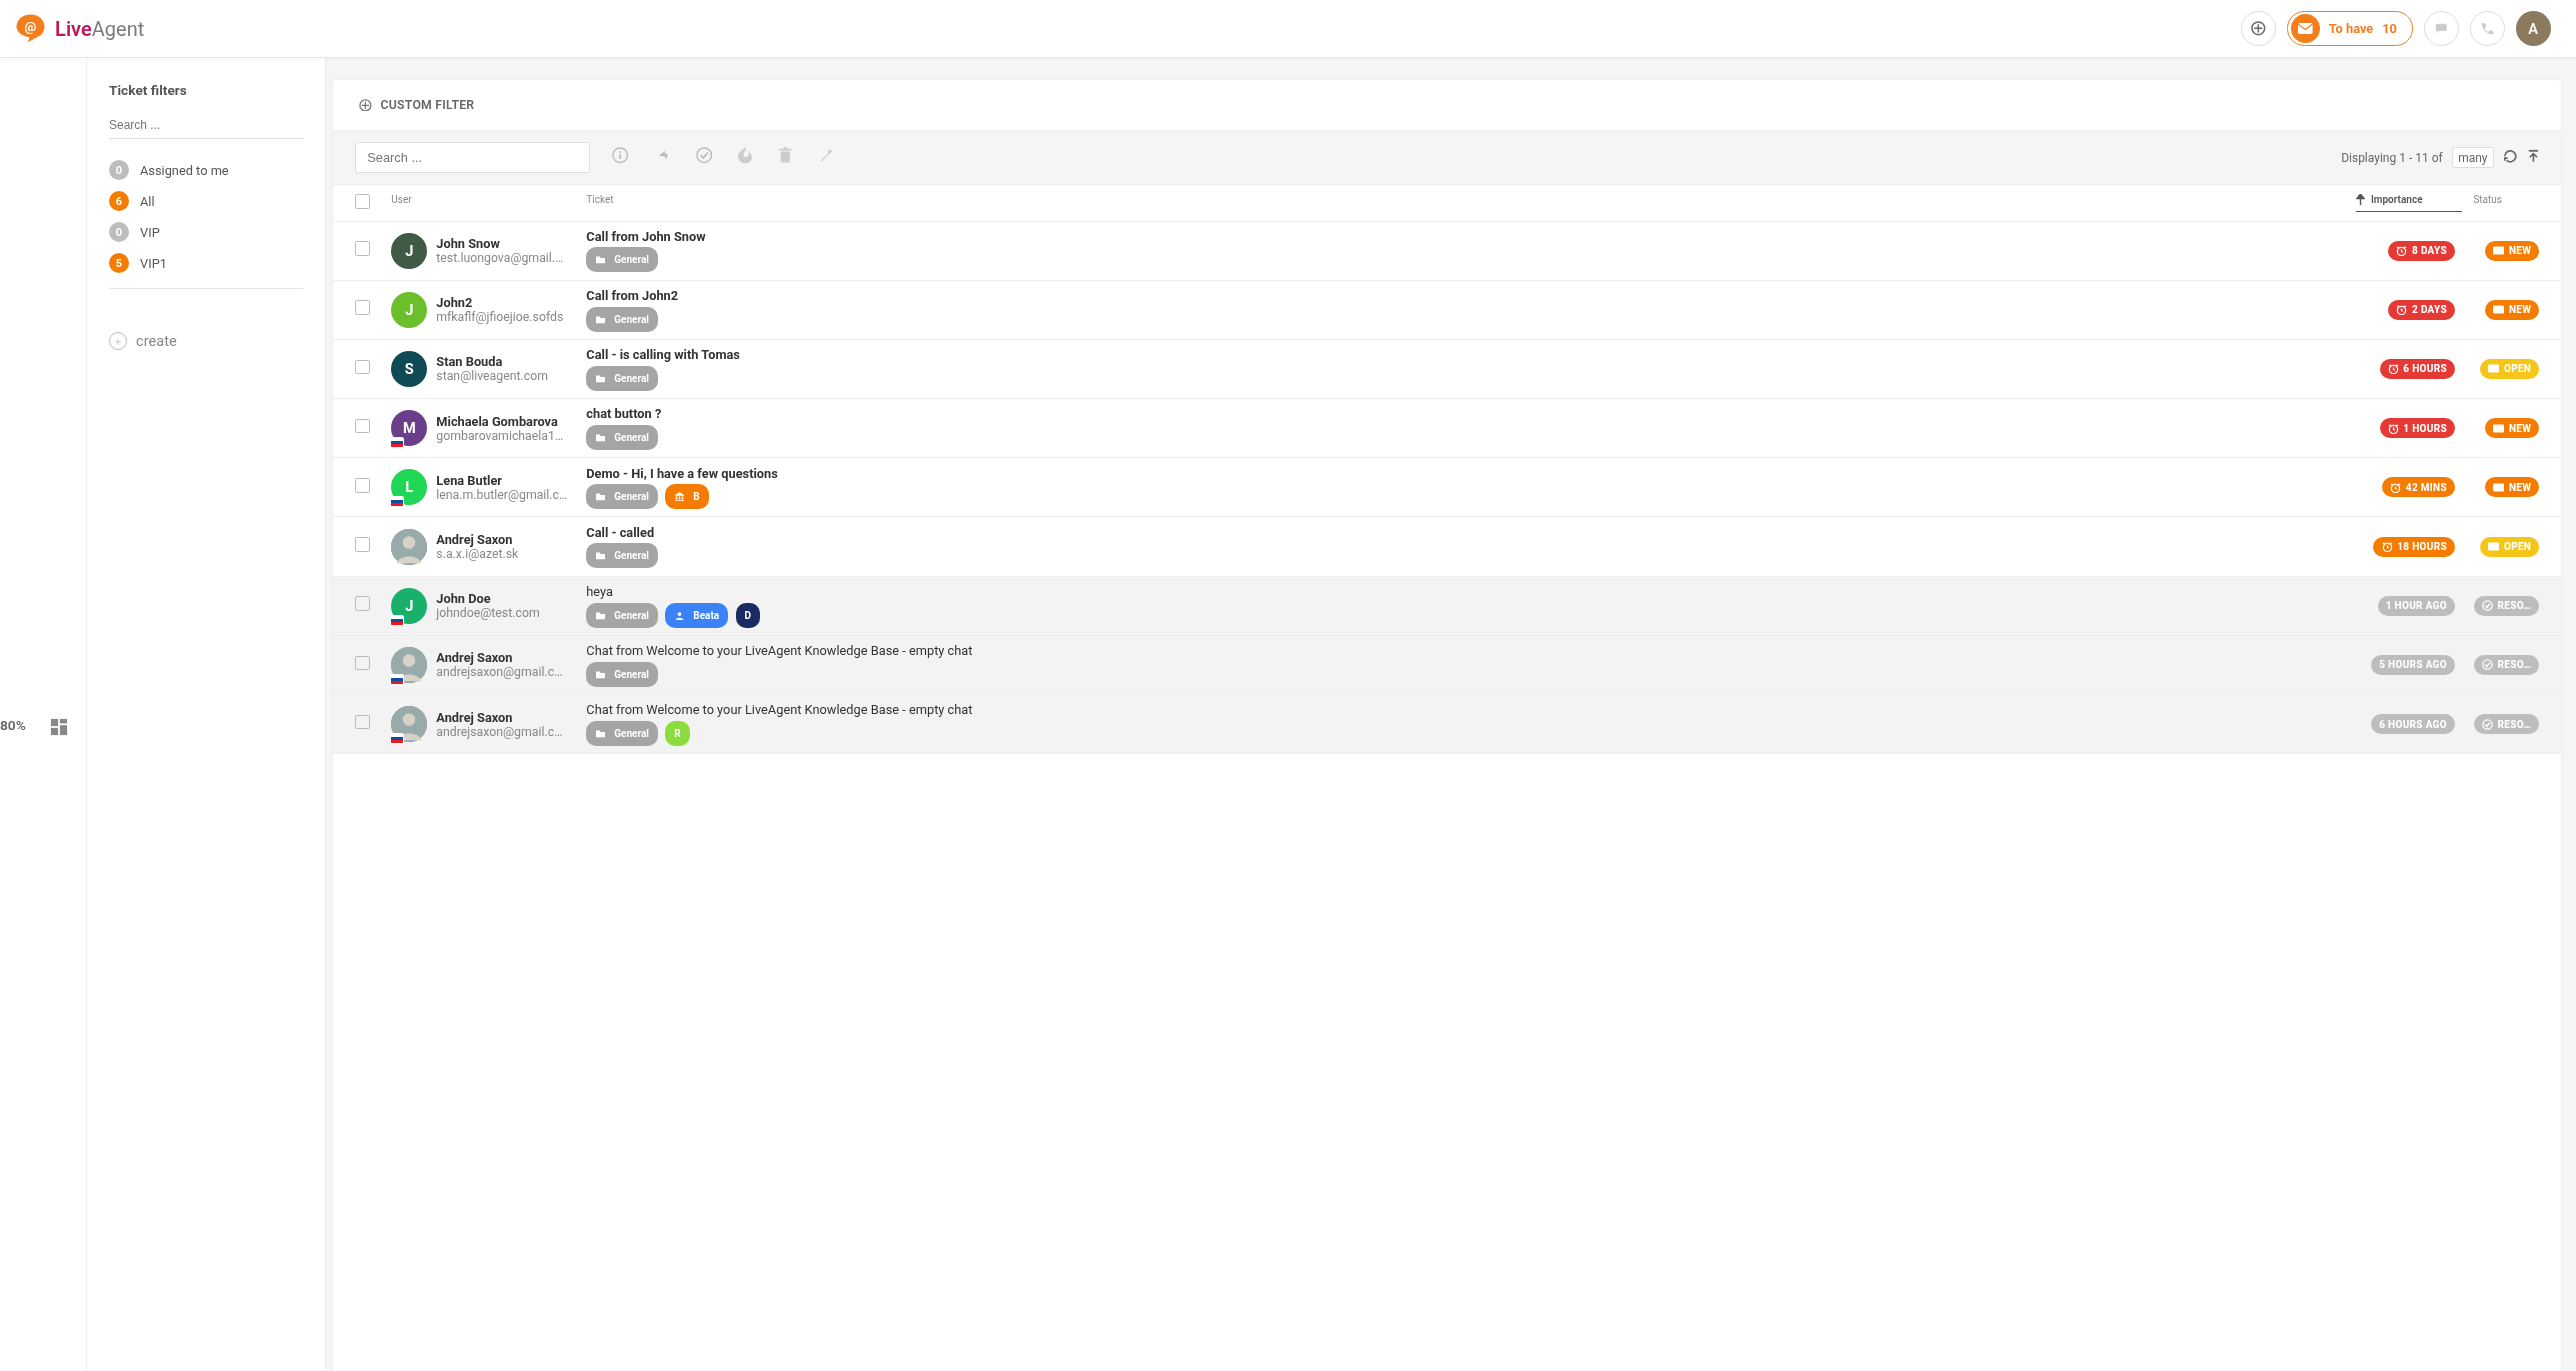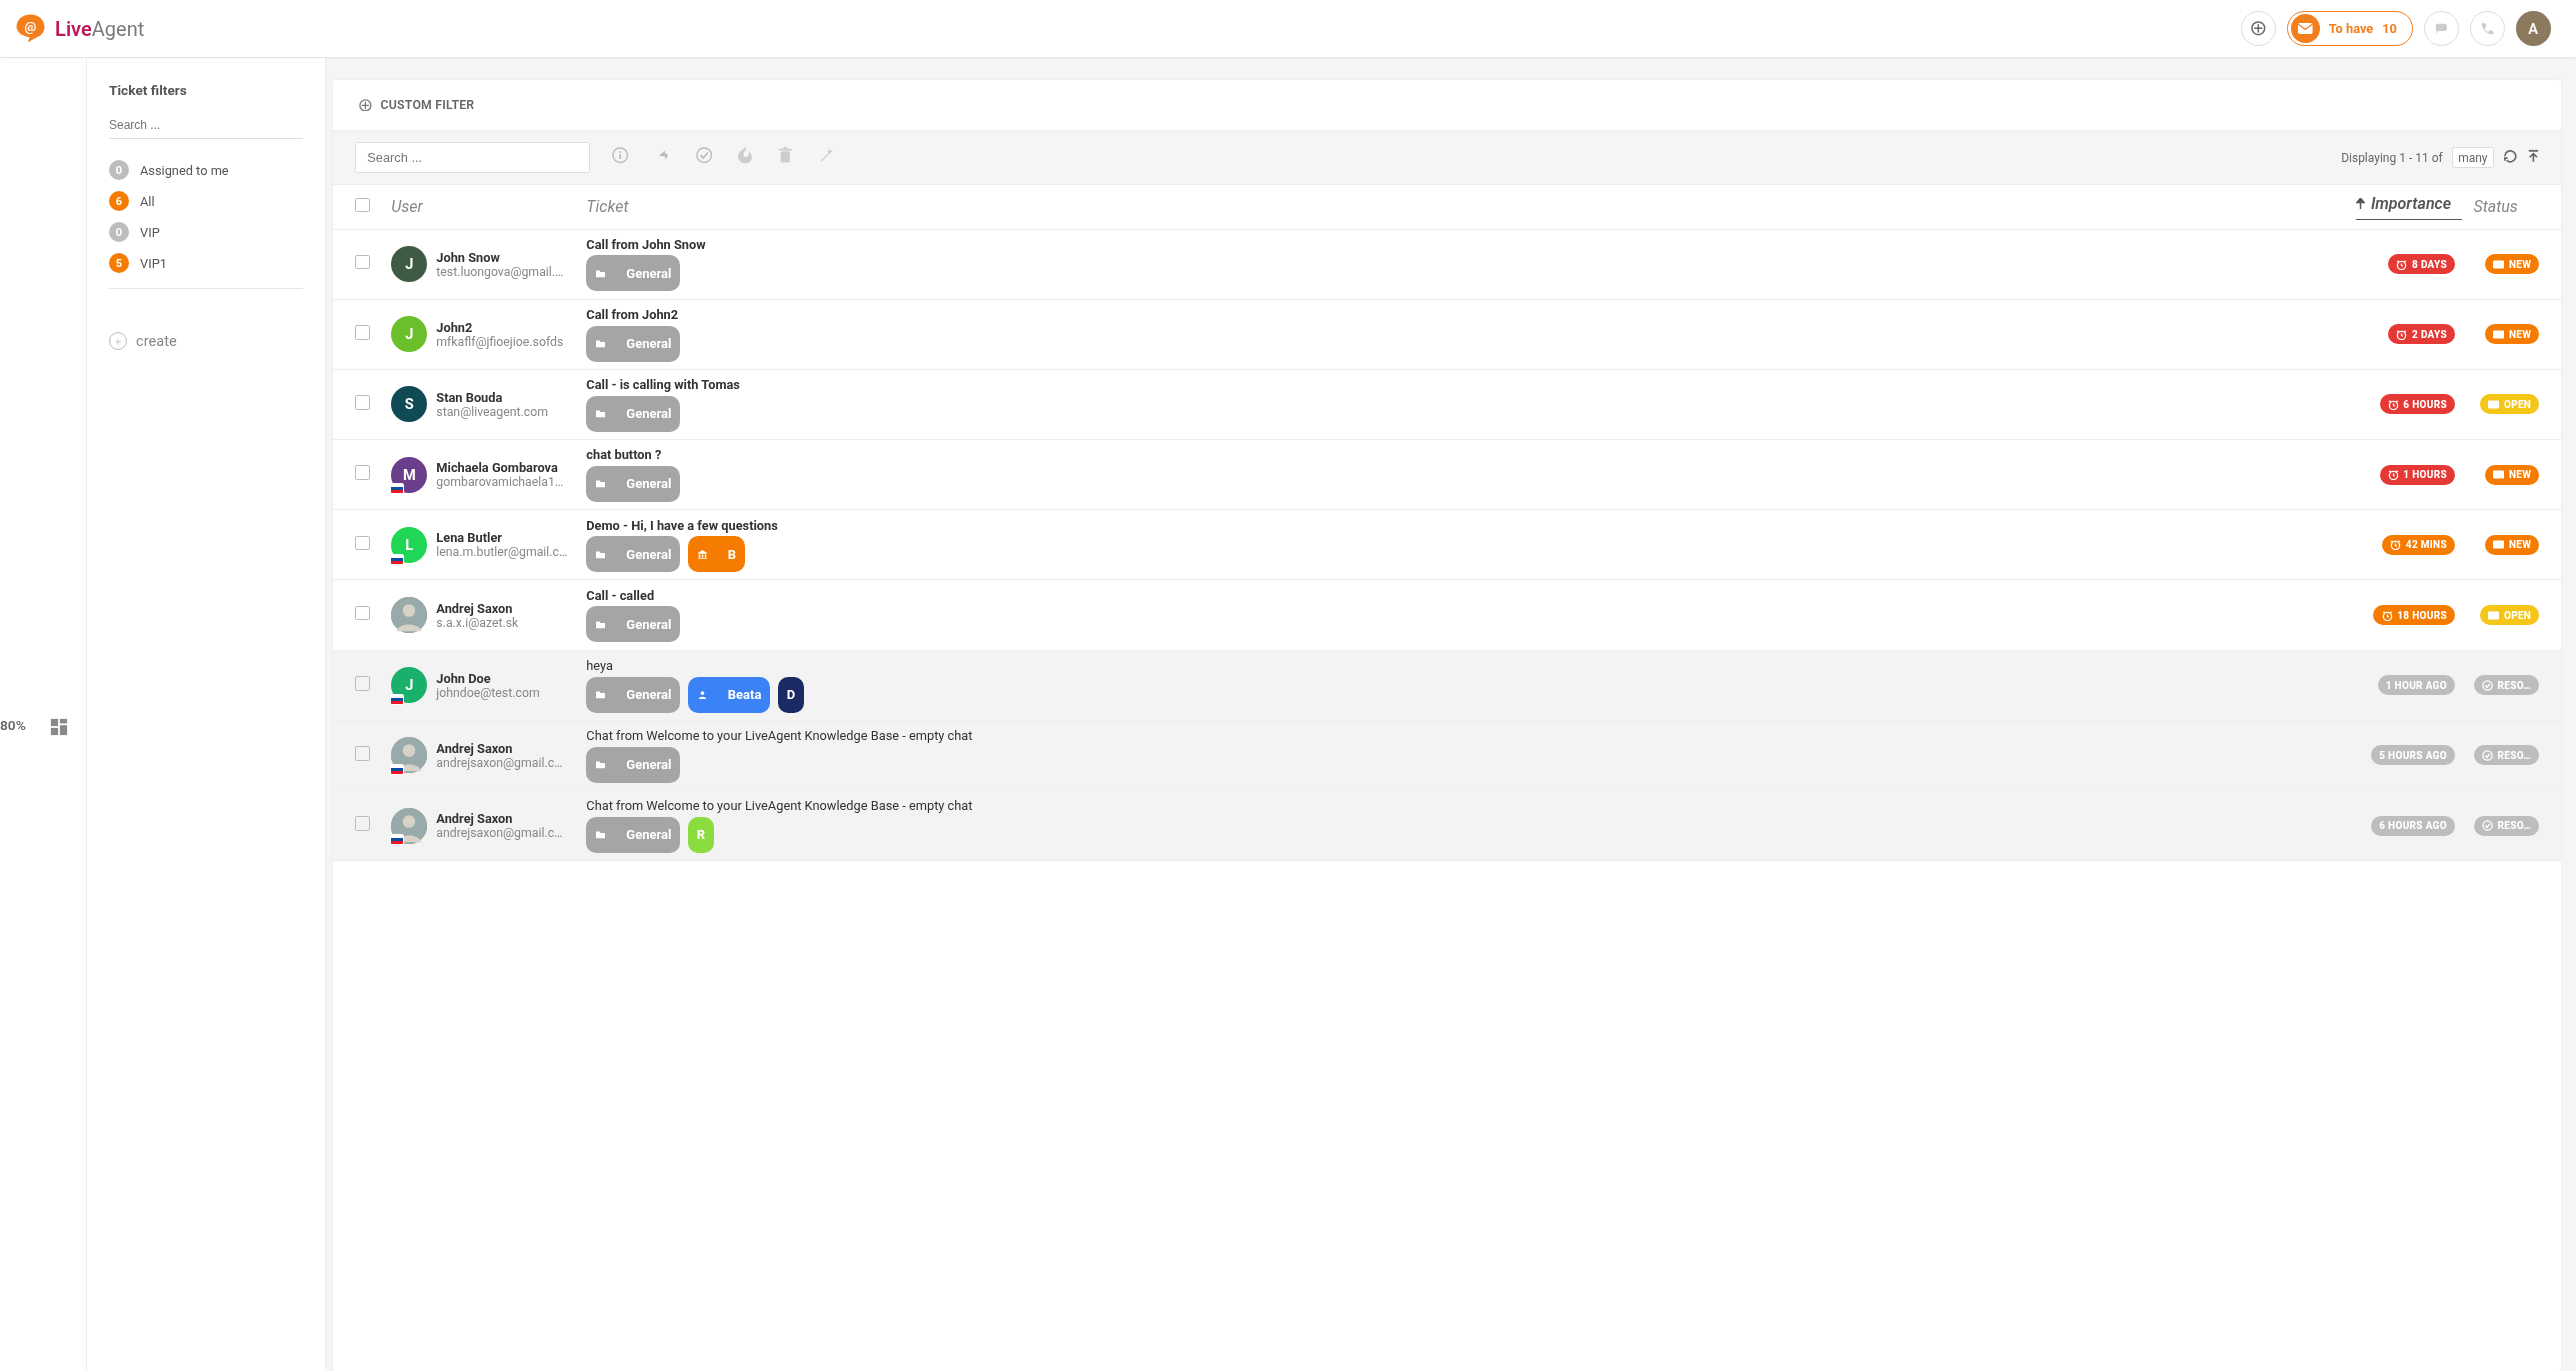--- a/index.html
+++ b/index.html
@@ -93,22 +93,22 @@
     font-size: 12.8px; outline: none; background: #fff;
   }
   .tb-icons { display: flex; gap: 25.5px; color: #bbb; }
   .tb-icon { cursor: pointer; }
   .tb-spacer { flex: 1; }
   .tb-paging { display: flex; align-items: center; gap: 9px; color: #666; font-size: 12px; }
   .tb-select { border: 0.9px solid #ddd; background: #fff; padding: 2.7px 5.5px; font-size: 12px; border-radius: 2.7px; }
 
   
   .thead {
-    display: flex; align-items: center; padding: 9px 22px; font-size: 16px; color: #888;
-    border-bottom: 0.9px solid #eee; background: #fff; font-style: italic;
+    display: flex; align-items: flex-start; padding: 9px 22px; font-size: 10px; color: #888;
+    border-bottom: 0.9px solid #eee; background: #fff;
   }
   .col-check { width: 36px; }
   .col-user { width: 195px; }
   .col-ticket { flex: 1; }
   .col-imp { width: 106px; text-align: left; font-weight: 600; color: #555; border-bottom: 1.8px solid #555; padding-bottom: 5.5px; cursor: pointer; display: flex; align-items: center; gap: 5.5px;}
   .col-imp-wrap { width: 106px; display:flex; align-items:flex-end;}
   .col-status { width: 77px; padding-left: 11px; }
 
   .chk { width: 14.6px; height: 14.6px; border: 1.8px solid #bbb; border-radius: 1.8px; display:inline-block;}
 
@@ -130,22 +130,22 @@
     background: linear-gradient(to bottom, #fff 0 33%, #0b4ea2 33% 66%, #ee1620 66% 100%);
   }
   .uinfo { overflow: hidden; }
   .uname { font-weight: 700; font-size: 12.8px; color: #333; white-space: nowrap; overflow: hidden; text-overflow: ellipsis; }
   .uemail { font-size: 12.3px; color: #888; white-space: nowrap; overflow: hidden; text-overflow: ellipsis; max-width: 137px;}
   .tticket { flex: 1; min-width: 0; }
   .ttitle { font-weight: 700; font-size: 12.8px; color: #333; margin-bottom: 3.6px; }
   .trow.dim .ttitle { font-weight: 400; }
   .ttags { display: flex; gap: 7.3px; flex-wrap: wrap; }
   .tag {
-    height: 36px; border-radius: 10px; background: #a5a5a5; color: #fff; font-size: 13px; font-weight: 700;
-    display: inline-flex; align-items: center; gap: 20px; padding: 0 9px;
+    height: 25px; border-radius: 10px; background: #a5a5a5; color: #fff; font-size: 10px; font-weight: 700;
+    display: inline-flex; align-items: center; gap: 8px; padding: 0 9px;
   }
   .tag.orange { background: #f57c00; }
   .tag.black { background: #3b82f6; }
   .tag.navy { background: #1b2a63; }
   .tag.lime { background: #8bdc3f; }
   .tag .tag-icon { width: 11px; height: 9px; }
 
   .pill {
     height: 20px; border-radius: 10px; font-size: 10px; font-weight: 800; color: #fff;
     display: inline-flex; align-items: center; gap: 4.6px; padding: 0 8.2px; letter-spacing: 0.3px;

